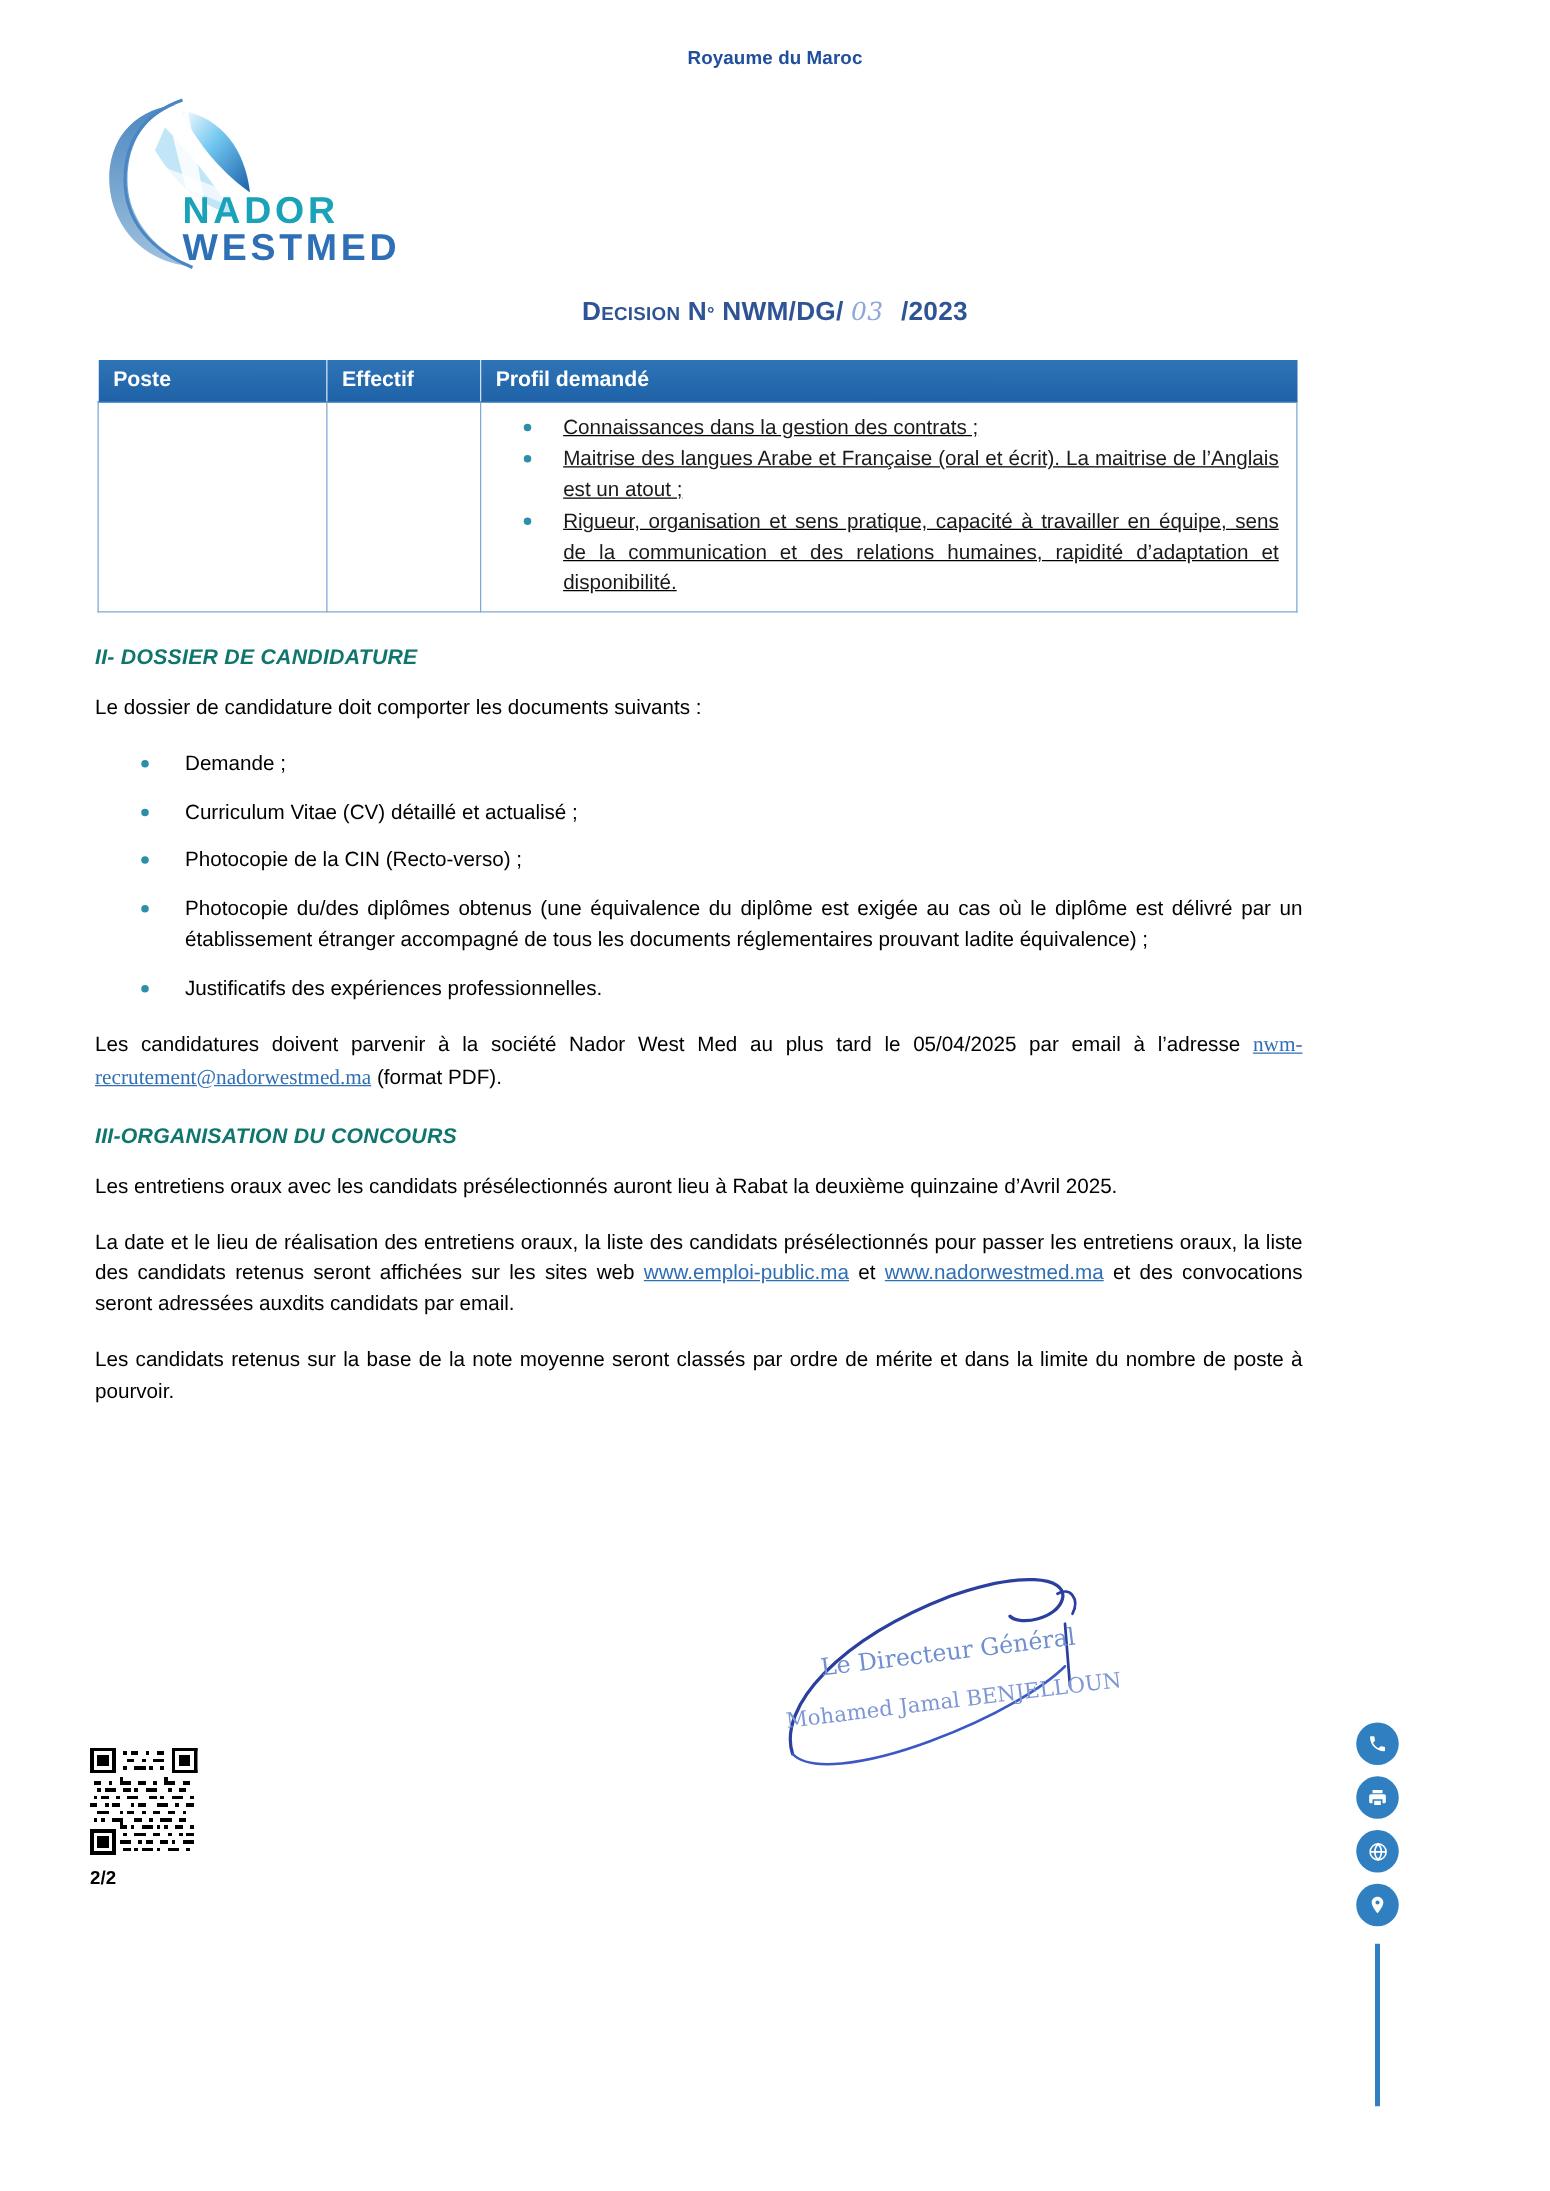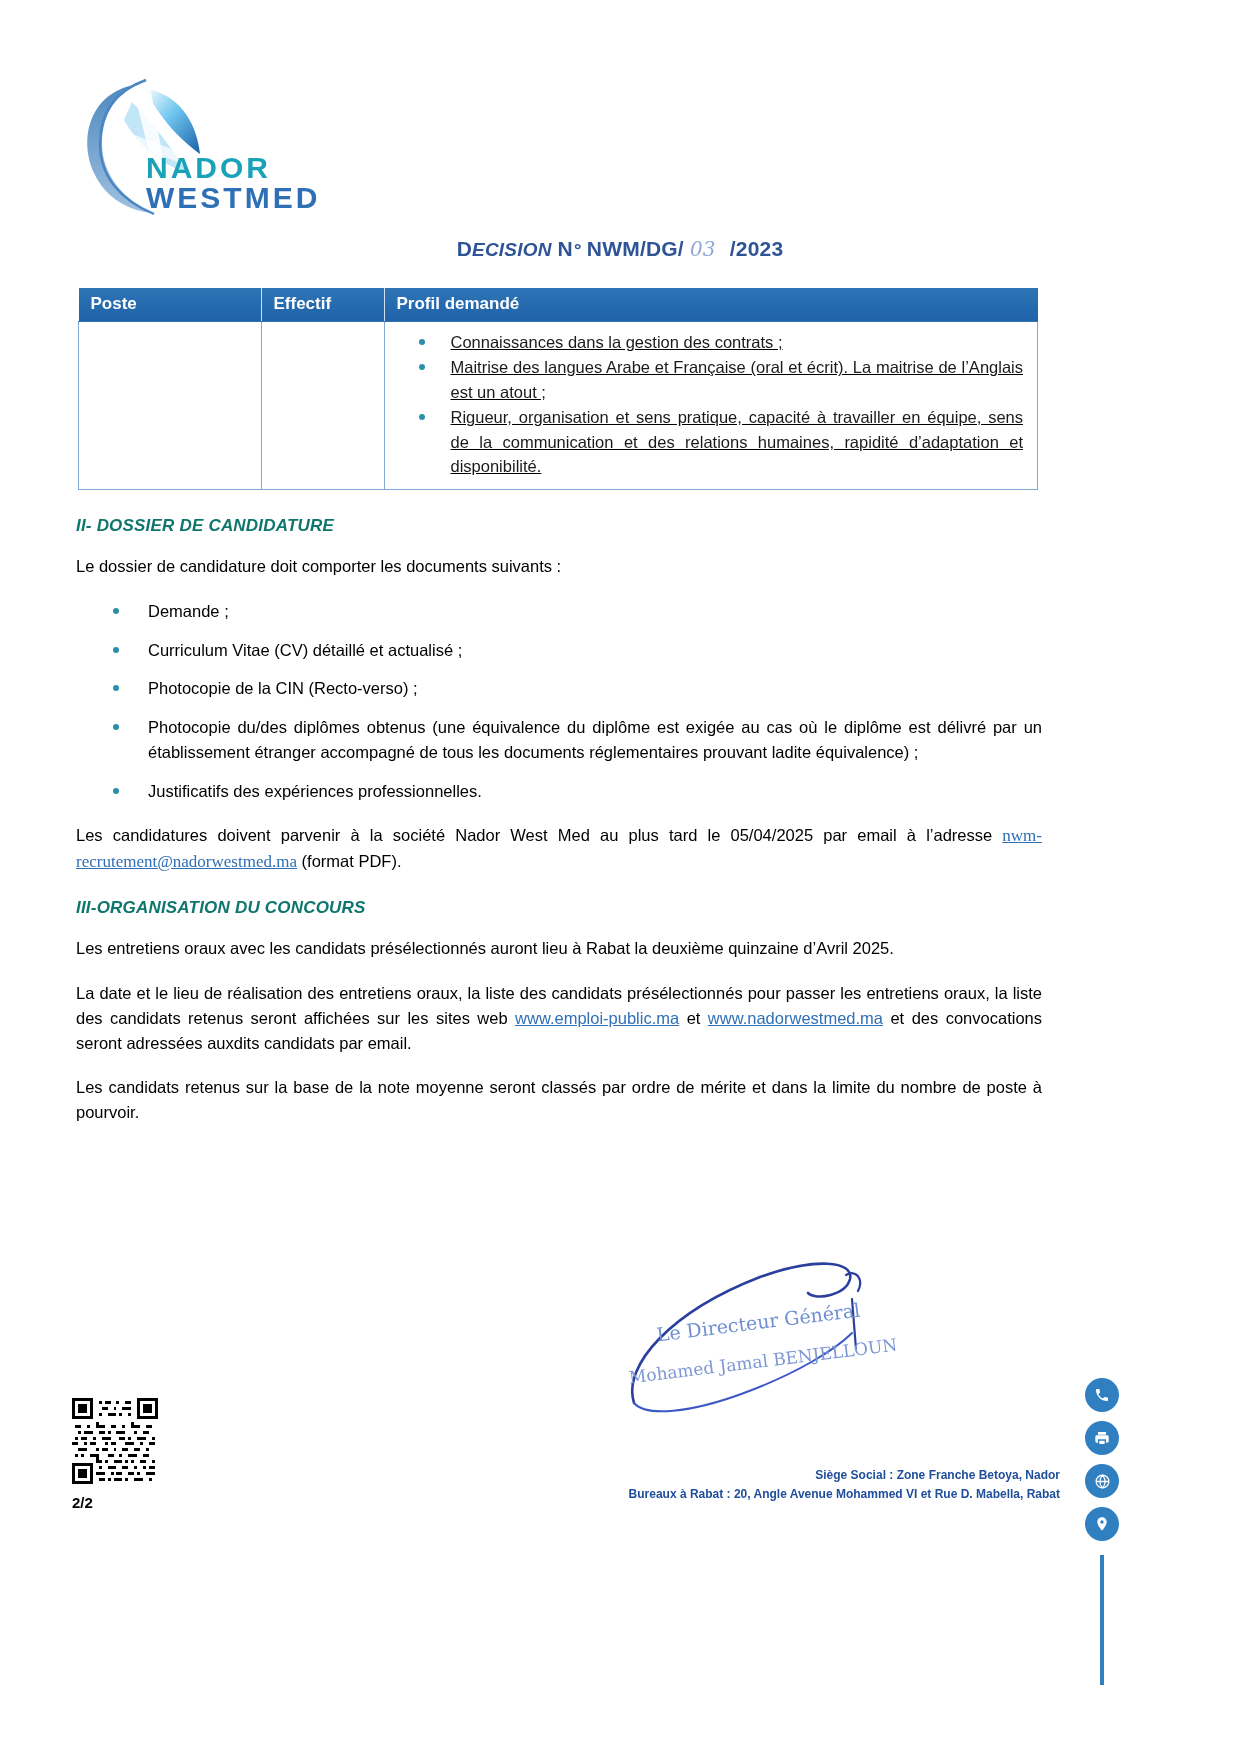--- a/index.html
+++ b/index.html
@@ -48,21 +48,21 @@
     top: 237px;
     left: 0;
     width: 1240px;
     text-align: center;
     font-size: 21px;
     font-weight: bold;
     color: #2f5496;
     letter-spacing: .2px;
   }
   .decision .cap { font-size: 21px; }
-  .decision .sc { font-size: 19px; font-style: italic; }
+  .decision .sc { font-size: 15px; }
   .decision .handnum {
     font-family: "DejaVu Serif", serif;
     color: #8fa6d8;
     font-style: italic;
     font-weight: normal;
     font-size: 20px;
     padding: 0 14px 0 6px;
   }
 
   
@@ -275,20 +275,21 @@
     width: 4px;
     height: 130px;
     background: #2f7fc1;
   }
 </style>
 </head>
 <body>
 
 <div class="page">
 
+  <div class="kingdom">Royaume du Maroc</div>
 
   <div class="logo-block">
     <svg class="logo-svg" width="300" height="150" viewBox="0 0 300 150" xmlns="http://www.w3.org/2000/svg">
       <defs>
         <linearGradient id="starGrad" x1="0" y1="0" x2="1" y2="1">
           <stop offset="0%" stop-color="#ffffff"></stop>
           <stop offset="45%" stop-color="#6fc6ef"></stop>
           <stop offset="100%" stop-color="#1b5fa8"></stop>
         </linearGradient>
         <linearGradient id="arcGrad" x1="0" y1="0" x2="0" y2="1">
@@ -477,24 +478,20 @@
         <rect x="8" y="8" width="1" height="1"></rect>
           <rect x="20" y="8" width="1" height="1"></rect>
           <rect x="8" y="20" width="1" height="1"></rect>
       </g>
     </svg>
   </div>
 
   <div class="page-no">2/2</div>
 
 
-  <div class="foot-addr">
-    <div>Siège Social : Zone Franche Betoya, Nador</div>
-    <div>Bureaux à Rabat : 20, Angle Avenue Mohammed VI et Rue D. Mabella, Rabat</div>
-  </div>
 
   <div class="icon-rail">
     <div class="ico">
       <svg width="16" height="16" viewBox="0 0 24 24" fill="#fff">
           <path d="M6.6 10.8c1.4 2.8 3.8 5.2 6.6 6.6l2.2-2.2c.3-.3.7-.4 1-.2 1.2.4 2.4.6 3.6.6.6 0 1 .4 1 1V20c0 .6-.4 1-1 1C10.6 21 3 13.4 3 4c0-.6.4-1 1-1h3.4c.6 0 1 .4 1 1 0 1.3.2 2.5.6 3.6.1.4 0 .8-.2 1l-2.2 2.2z"></path>
         </svg>
     </div>
     <div class="ico">
       <svg width="16" height="16" viewBox="0 0 24 24" fill="#fff">
           <path d="M6 3h12v4H6zM4 8h16c1.1 0 2 .9 2 2v7c0 1.1-.9 2-2 2h-2v-5H6v5H4c-1.1 0-2-.9-2-2v-7c0-1.1.9-2 2-2zm4 8h8v5H8z"></path>

